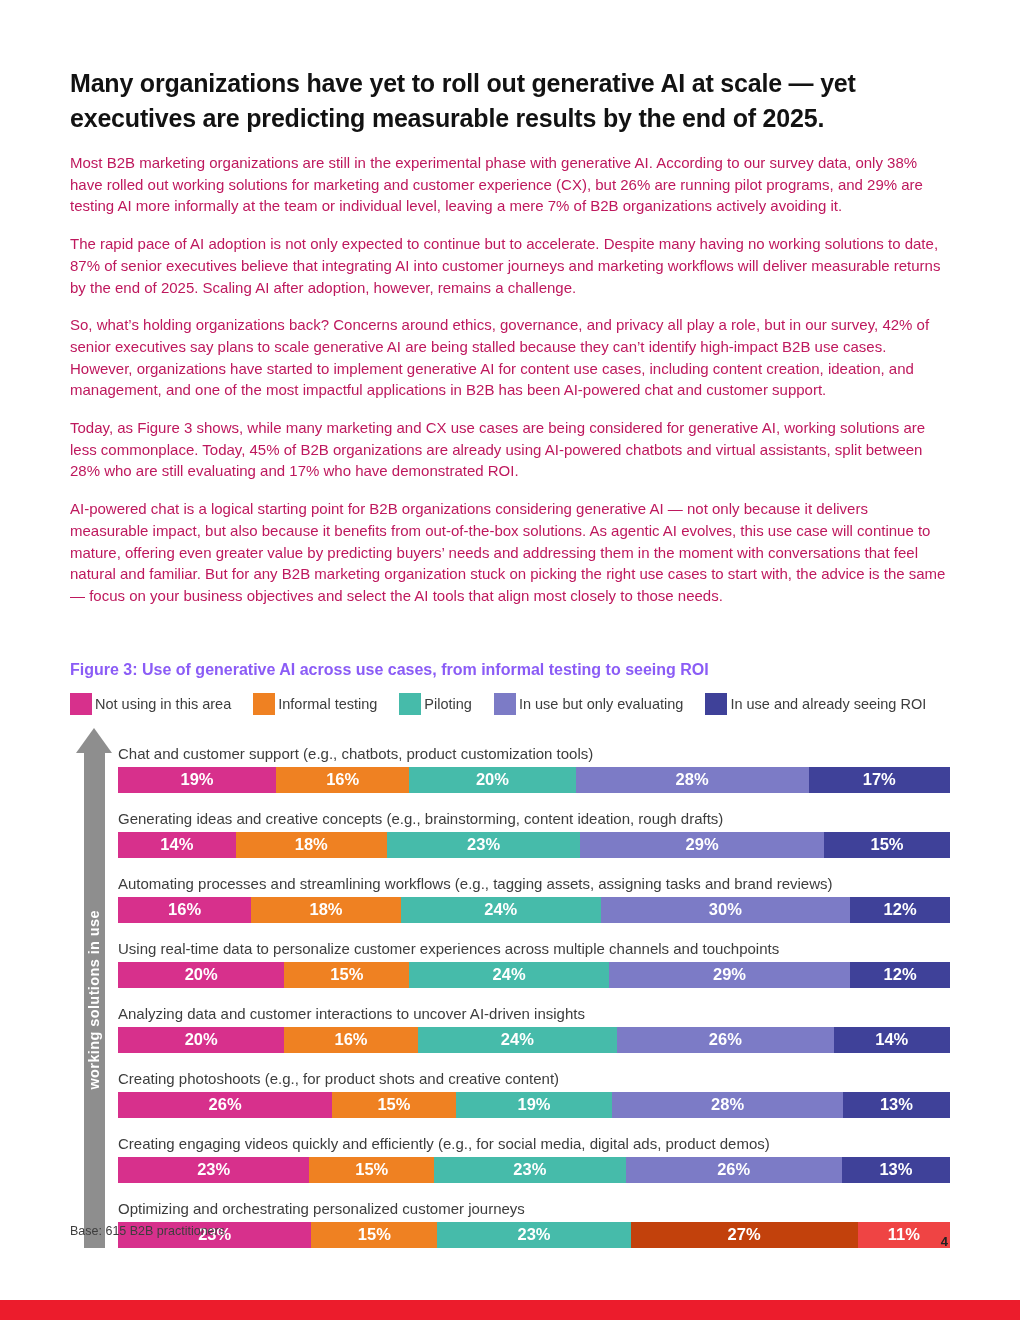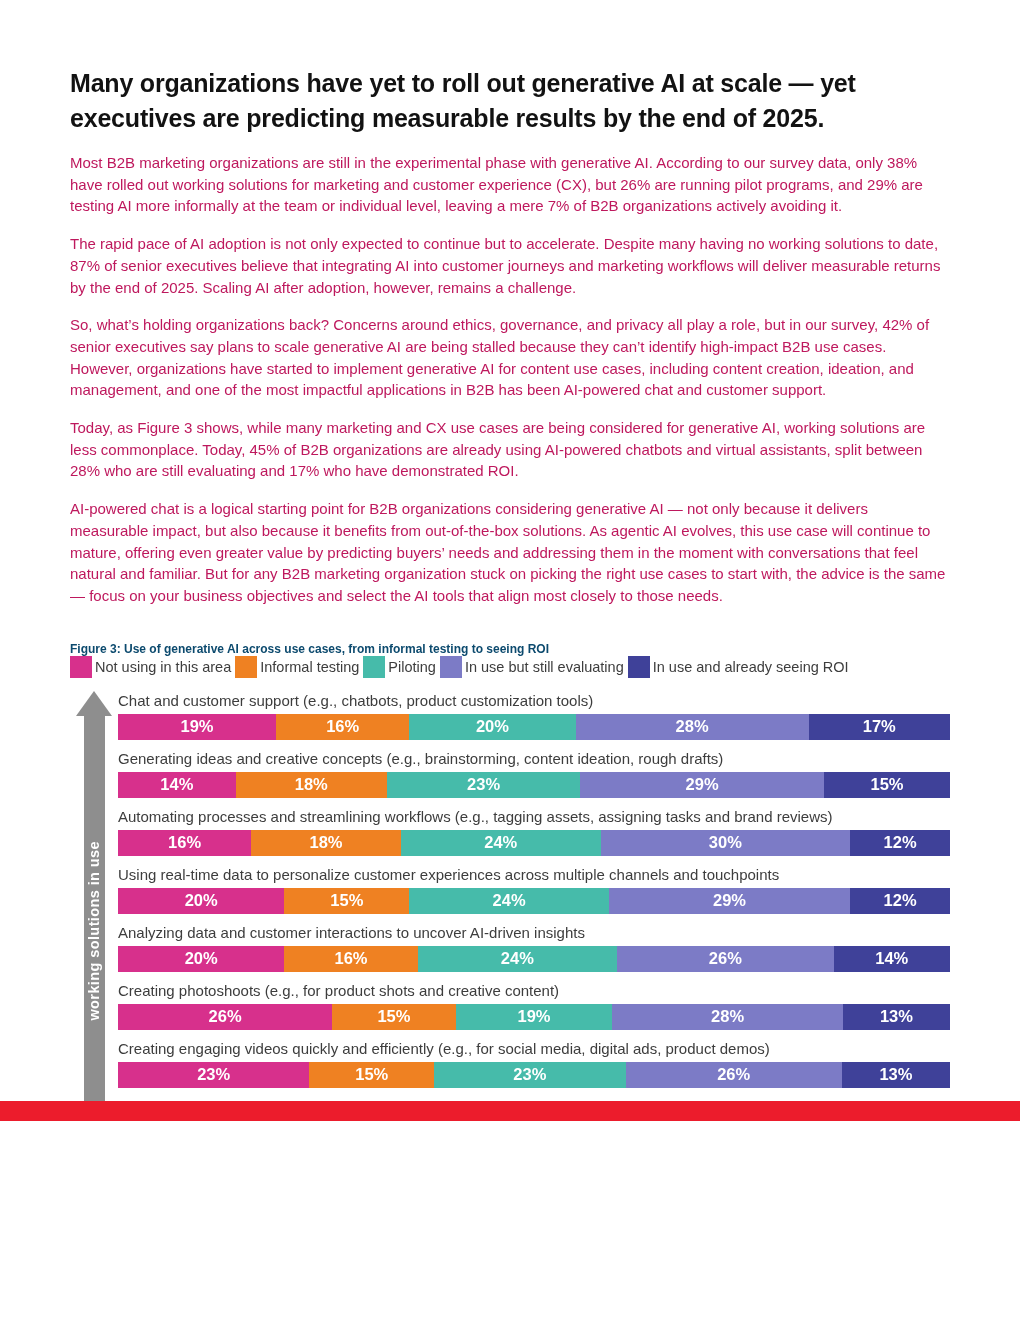--- a/index.html
+++ b/index.html
@@ -1,20 +1,20 @@
 <!DOCTYPE html>
 <html><head>
 <meta charset="utf-8">
 <style>
   * { margin: 0; padding: 0; box-sizing: border-box; }
   html, body { background: #ffffff; }
   .page {
     position: relative;
     width: 1020px;
-    height: 1121px;
+    height: 1320px;
     background: #ffffff;
     font-family: "Liberation Sans", sans-serif;
     overflow: hidden;
   }
   .content { padding: 66px 70px 0 70px; }
 
   h1.title {
     font-size: 25px;
     line-height: 35px;
     font-weight: 700;
@@ -26,30 +26,31 @@
   .paras { margin-top: 2px; }
   .paras p {
     margin-top: 16px;
     font-size: 15px;
     line-height: 21.7px;
     color: #be185d;
     max-width: 882px;
   }
 
   h2.fig-caption {
-    margin-top: 35px;
-    font-size: 12px;
-    font-weight: 700;
-    color: #0c4a6e;
+    margin-top: 54px;
+    font-size: 16px;
+    font-weight: 700;
+    color: #8b5cf6;
   }
 
   .legend {
+    margin-top: 14px;
     display: flex;
     align-items: flex-end;
-    gap: 4px;
+    gap: 22px;
     flex-wrap: nowrap;
   }
   .legend-item { display: flex; align-items: center; gap: 3px; }
   .legend-swatch { width: 22px; height: 22px; flex: none; }
   .legend-label { font-size: 14.5px; color: #3d3d3d; white-space: nowrap; }
 
   .chart { margin-top: 13px; display: flex; }
   .axis {
     flex: none;
     width: 48px;
@@ -82,20 +83,21 @@
   }
 
   .rows { flex: 1; }
   .chart-row { margin-bottom: 9px; }
   .chart-row:last-child { margin-bottom: 0; }
   .bar-label {
     font-size: 15px;
     line-height: 19px;
     color: #3d3d3d;
     margin-bottom: 4px;
+    margin-top: 16px;
   }
   .bar { display: flex; height: 26px; width: 100%; }
   .bar-segment {
     display: flex;
     align-items: center;
     justify-content: center;
     color: #ffffff;
     font-weight: 700;
     font-size: 16.5px;
     overflow: hidden;
@@ -151,21 +153,21 @@
         <div class="legend-item">
           <span class="legend-swatch" style="background: rgb(239, 129, 34);"></span>
           <span class="legend-label">Informal testing</span>
         </div>
         <div class="legend-item">
           <span class="legend-swatch" style="background: rgb(70, 187, 170);"></span>
           <span class="legend-label">Piloting</span>
         </div>
         <div class="legend-item">
           <span class="legend-swatch" style="background: rgb(124, 123, 198);"></span>
-          <span class="legend-label">In use but still evaluating</span>
+          <span class="legend-label">In use but only evaluating</span>
         </div>
         <div class="legend-item">
           <span class="legend-swatch" style="background: rgb(63, 65, 153);"></span>
           <span class="legend-label">In use and already seeing ROI</span>
         </div>
       </div>
 
     <div class="chart">
       <div class="axis">
         <div class="arrowhead"></div>

